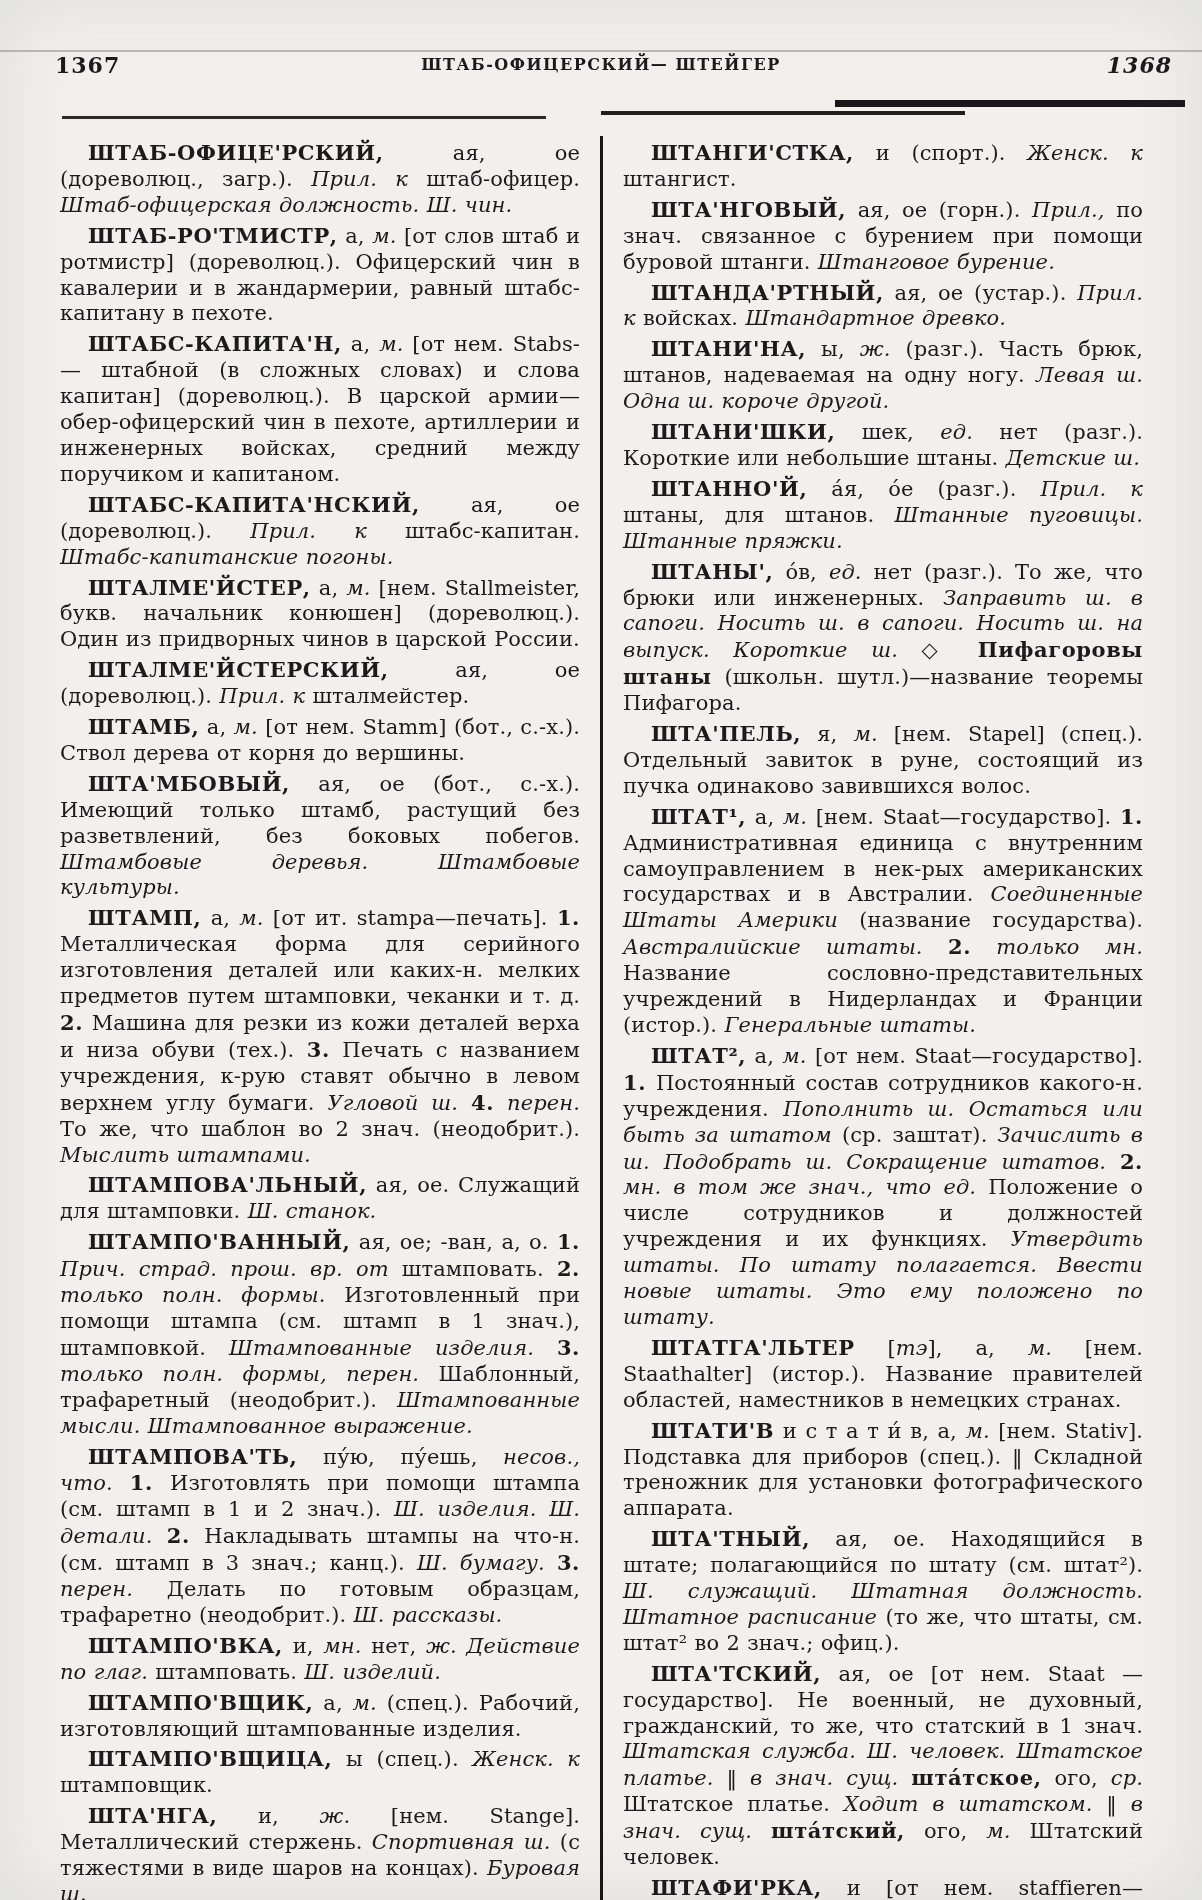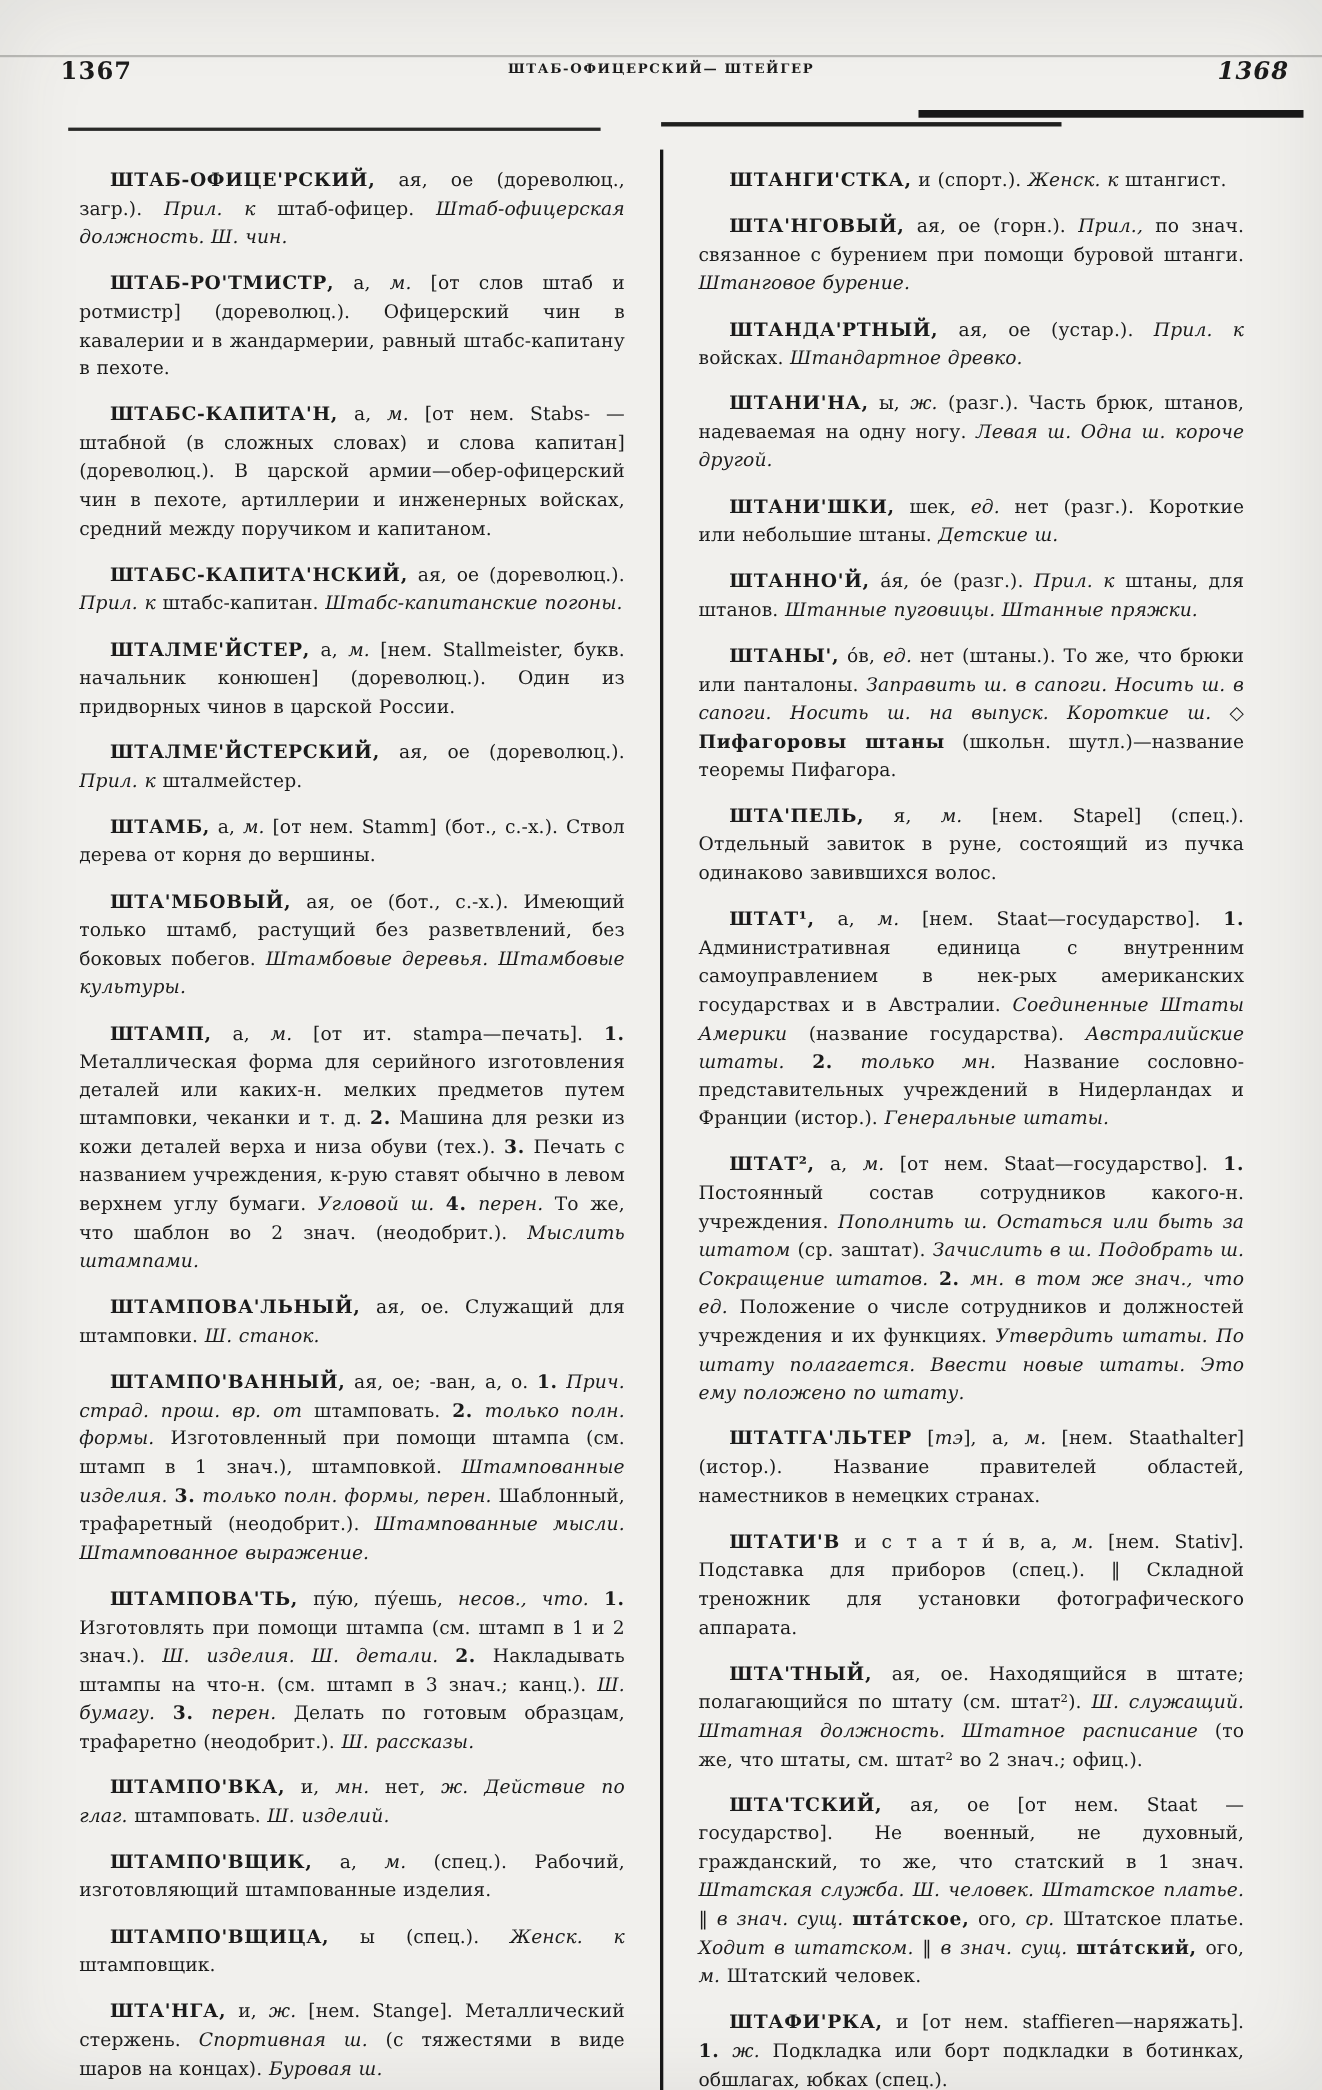--- a/index.html
+++ b/index.html
@@ -35,21 +35,21 @@
     font-size: 22px;
     font-weight: bold;
     letter-spacing: 1px;
   }
   .pagenum-left  { left: 55px; }
   .pagenum-right { right: 30px; font-style: italic; }
   .running-head {
     position: absolute;
     left: 0; right: 0; top: 3px;
     text-align: center;
-    font-size: 12px;
+    font-size: 16px;
     font-weight: bold;
     letter-spacing: 1.5px;
   }
   .rule { position: absolute; background: #181818; }
   .rule-a { left: 835px; top: 100px; width: 350px; height: 7px; }
   .rule-b { left: 62px;  top: 116px; width: 484px; height: 3px; background:#2a2a28; }
   .rule-c { left: 601px; top: 111px; width: 364px; height: 4px; background:#20201e; }
   .columns {
     display: flex;
     padding: 44px 32px 0 56px;
@@ -57,24 +57,24 @@
   }
   .col {
     width: 528px;
   }
   .divider {
     width: 3px;
     background: #171717;
     margin: 0 16px 0 16px;
   }
   .entry {
-    margin: 16px;
+    margin: 4px;
     text-indent: 28px;
     text-align: justify;
-    font-size: 17px;
+    font-size: 21px;
     line-height: 25.9px;
     letter-spacing: 0.1px;
     word-spacing: 0.5px;
     hyphens: auto;
   }
   .seg-b  { font-weight: bold; letter-spacing: 0.6px; }
   .seg-i  { font-style: italic; }
 </style>
 </head>
 <body>
@@ -112,21 +112,21 @@
         <p class="entry"><span class="seg-b">ШТА'НГА,</span><span> и, </span><span class="seg-i">ж.</span><span> [нем. Stange]. Металлический стержень. </span><span class="seg-i">Спортивная ш.</span><span> (с тяжестями в виде шаров на концах). </span><span class="seg-i">Буровая ш.</span></p>
       </div>
     <div class="divider"></div>
     <div class="col">
         <p class="entry"><span class="seg-b">ШТАНГИ'СТКА,</span><span> и (спорт.). </span><span class="seg-i">Женск. к</span><span> штангист.</span></p>
         <p class="entry"><span class="seg-b">ШТА'НГОВЫЙ,</span><span> ая, ое (горн.). </span><span class="seg-i">Прил.,</span><span> по знач. связанное с бурением при помощи буровой штанги. </span><span class="seg-i">Штанговое бурение.</span></p>
         <p class="entry"><span class="seg-b">ШТАНДА'РТНЫЙ,</span><span> ая, ое (устар.). </span><span class="seg-i">Прил. к</span><span> войсках. </span><span class="seg-i">Штандартное древко.</span></p>
         <p class="entry"><span class="seg-b">ШТАНИ'НА,</span><span> ы, </span><span class="seg-i">ж.</span><span> (разг.). Часть брюк, штанов, надеваемая на одну ногу. </span><span class="seg-i">Левая ш. Одна ш. короче другой.</span></p>
         <p class="entry"><span class="seg-b">ШТАНИ'ШКИ,</span><span> шек, </span><span class="seg-i">ед.</span><span> нет (разг.). Короткие или небольшие штаны. </span><span class="seg-i">Детские ш.</span></p>
         <p class="entry"><span class="seg-b">ШТАННО'Й,</span><span> а́я, о́е (разг.). </span><span class="seg-i">Прил. к</span><span> штаны, для штанов. </span><span class="seg-i">Штанные пуговицы. Штанные пряжки.</span></p>
-        <p class="entry"><span class="seg-b">ШТАНЫ',</span><span> о́в, </span><span class="seg-i">ед.</span><span> нет (штаны.). То же, что брюки или панталоны. </span><span class="seg-i">Заправить ш. в сапоги. Носить ш. в сапоги. Носить ш. на выпуск. Короткие ш.</span><span> ◇ </span><span class="seg-b">Пифагоровы штаны</span><span> (школьн. шутл.)—название теоремы Пифагора.</span></p>
+        <p class="entry"><span class="seg-b">ШТАНЫ',</span><span> о́в, </span><span class="seg-i">ед.</span><span> нет (разг.). То же, что брюки или инженерных. </span><span class="seg-i">Заправить ш. в сапоги. Носить ш. в сапоги. Носить ш. на выпуск. Короткие ш.</span><span> ◇ </span><span class="seg-b">Пифагоровы штаны</span><span> (школьн. шутл.)—название теоремы Пифагора.</span></p>
         <p class="entry"><span class="seg-b">ШТА'ПЕЛЬ,</span><span> я, </span><span class="seg-i">м.</span><span> [нем. Stapel] (спец.). Отдельный завиток в руне, состоящий из пучка одинаково завившихся волос.</span></p>
         <p class="entry"><span class="seg-b">ШТАТ¹,</span><span> а, </span><span class="seg-i">м.</span><span> [нем. Staat—государство]. </span><span class="seg-b">1.</span><span> Административная единица с внутренним самоуправлением в нек-рых американских государствах и в Австралии. </span><span class="seg-i">Соединенные Штаты Америки</span><span> (название государства). </span><span class="seg-i">Австралийские штаты.</span><span> </span><span class="seg-b">2.</span><span> </span><span class="seg-i">только мн.</span><span> Название сословно-представительных учреждений в Нидерландах и Франции (истор.). </span><span class="seg-i">Генеральные штаты.</span></p>
         <p class="entry"><span class="seg-b">ШТАТ²,</span><span> а, </span><span class="seg-i">м.</span><span> [от нем. Staat—государство]. </span><span class="seg-b">1.</span><span> Постоянный состав сотрудников какого-н. учреждения. </span><span class="seg-i">Пополнить ш. Остаться или быть за штатом</span><span> (ср. заштат). </span><span class="seg-i">Зачислить в ш. Подобрать ш. Сокращение штатов.</span><span> </span><span class="seg-b">2.</span><span> </span><span class="seg-i">мн. в том же знач., что ед.</span><span> Положение о числе сотрудников и должностей учреждения и их функциях. </span><span class="seg-i">Утвердить штаты. По штату полагается. Ввести новые штаты. Это ему положено по штату.</span></p>
         <p class="entry"><span class="seg-b">ШТАТГА'ЛЬТЕР</span><span> [</span><span class="seg-i">тэ</span><span>], а, </span><span class="seg-i">м.</span><span> [нем. Staathalter] (истор.). Название правителей областей, наместников в немецких странах.</span></p>
         <p class="entry"><span class="seg-b">ШТАТИ'В</span><span> и с т а т и́ в, а, </span><span class="seg-i">м.</span><span> [нем. Stativ]. Подставка для приборов (спец.). ‖ Складной треножник для установки фотографического аппарата.</span></p>
         <p class="entry"><span class="seg-b">ШТА'ТНЫЙ,</span><span> ая, ое. Находящийся в штате; полагающийся по штату (см. штат²). </span><span class="seg-i">Ш. служащий. Штатная должность. Штатное расписание</span><span> (то же, что штаты, см. штат² во 2 знач.; офиц.).</span></p>
         <p class="entry"><span class="seg-b">ШТА'ТСКИЙ,</span><span> ая, ое [от нем. Staat — государство]. Не военный, не духовный, гражданский, то же, что статский в 1 знач. </span><span class="seg-i">Штатская служба. Ш. человек. Штатское платье.</span><span> ‖ </span><span class="seg-i">в знач. сущ.</span><span> </span><span class="seg-b">шта́тское,</span><span> ого, </span><span class="seg-i">ср.</span><span> Штатское платье. </span><span class="seg-i">Ходит в штатском.</span><span> ‖ </span><span class="seg-i">в знач. сущ.</span><span> </span><span class="seg-b">шта́тский,</span><span> ого, </span><span class="seg-i">м.</span><span> Штатский человек.</span></p>
         <p class="entry"><span class="seg-b">ШТАФИ'РКА,</span><span> и [от нем. staffieren—наряжать]. </span><span class="seg-b">1.</span><span> </span><span class="seg-i">ж.</span><span> Подкладка или борт подкладки в ботинках, обшлагах, юбках (спец.). </span></p>
       </div>
   </div>

